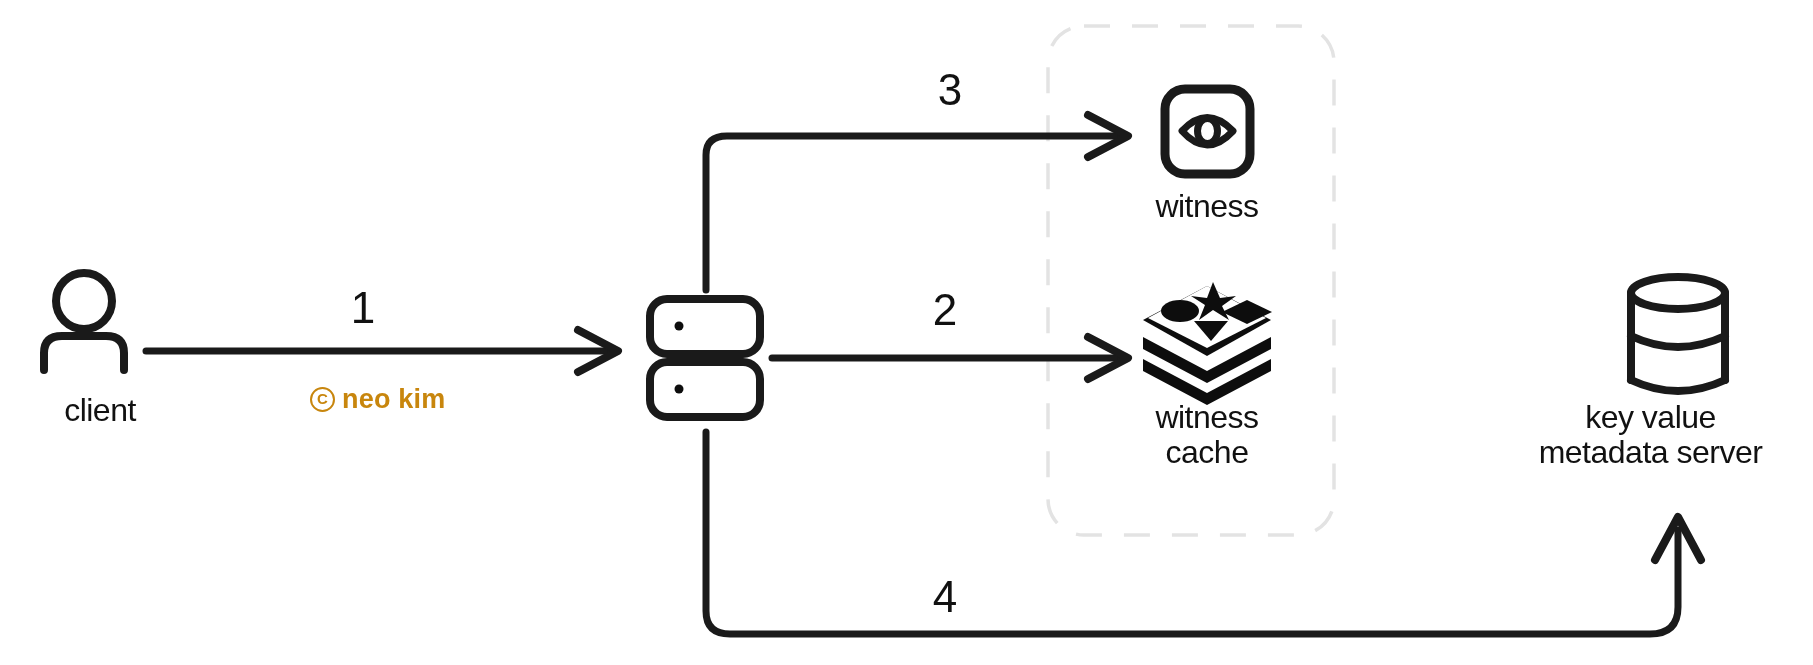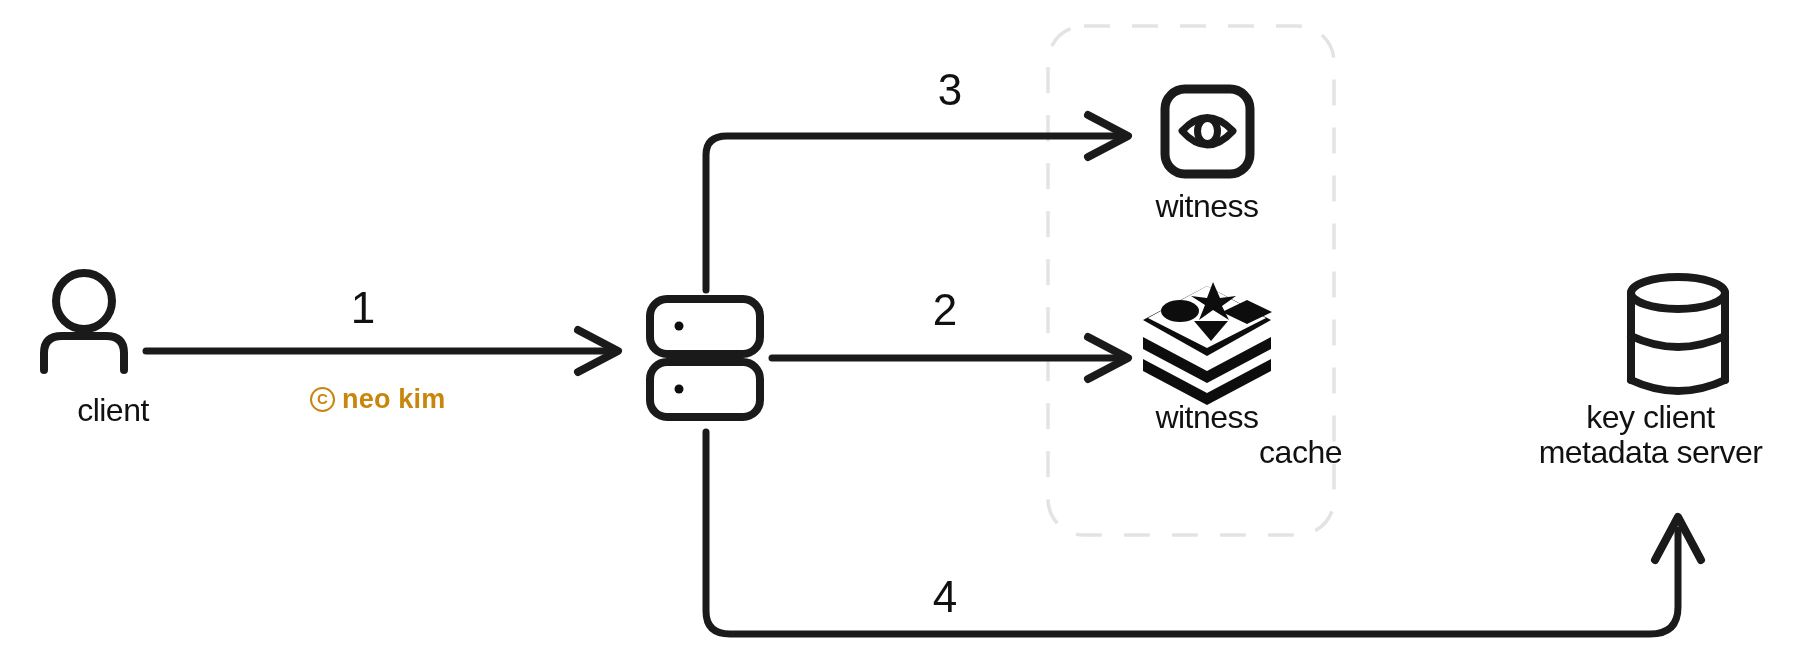--- a/index.html
+++ b/index.html
@@ -136,32 +136,32 @@
 
     <g>
       <ellipse class="stroke" cx="1678" cy="293" rx="47" ry="16" stroke-width="8"></ellipse>
       <path class="stroke" d="M 1631 293 L 1631 380" stroke-width="8"></path>
       <path class="stroke" d="M 1725 293 L 1725 380" stroke-width="8"></path>
       <path class="stroke" d="M 1631 336 Q 1678 358 1725 336" stroke-width="8"></path>
       <path class="stroke" d="M 1631 380 Q 1678 402 1725 380" stroke-width="8"></path>
     </g>
   </svg>
 
-  <div class="node-label" style="left: 16px; top: 393px; width: 170px; padding-left: 12px;">client</div>
+  <div class="node-label" style="left: 3px; top: 393px; width: 170px; padding-left: 12px;">client</div>
 
 
   <div class="node-label" style="left: 1087px; top: 189px; width: 240px;">witness</div>
 
   <div style="position:absolute; left:1072px; top:400px; width:270px; text-align:center;">
     <div class="node-label" style="position:static; width:100%;">witness</div>
-    <div class="node-label" style="position:static; width:100%;text-align:right;">cache</div>
+    <div class="node-label" style="position:static; width:100%;">cache</div>
   </div>
 
   <div style="position:absolute; left:1488px; top:400px; width:325px; text-align:center;">
-    <div class="node-label" style="position:static; width:100%;">key client</div>
+    <div class="node-label" style="position:static; width:100%;">key value</div>
     <div class="node-label" style="position:static; width:100%;">metadata server</div>
   </div>
 
   <div class="step-label" style="left: 338px; top: 286px; width: 50px;">1</div>
 
   <div class="step-label" style="left: 920px; top: 288px; width: 50px;">2</div>
 
   <div class="step-label" style="left: 925px; top: 68px; width: 50px;">3</div>
 
   <div class="step-label" style="left: 920px; top: 575px; width: 50px;">4</div>

